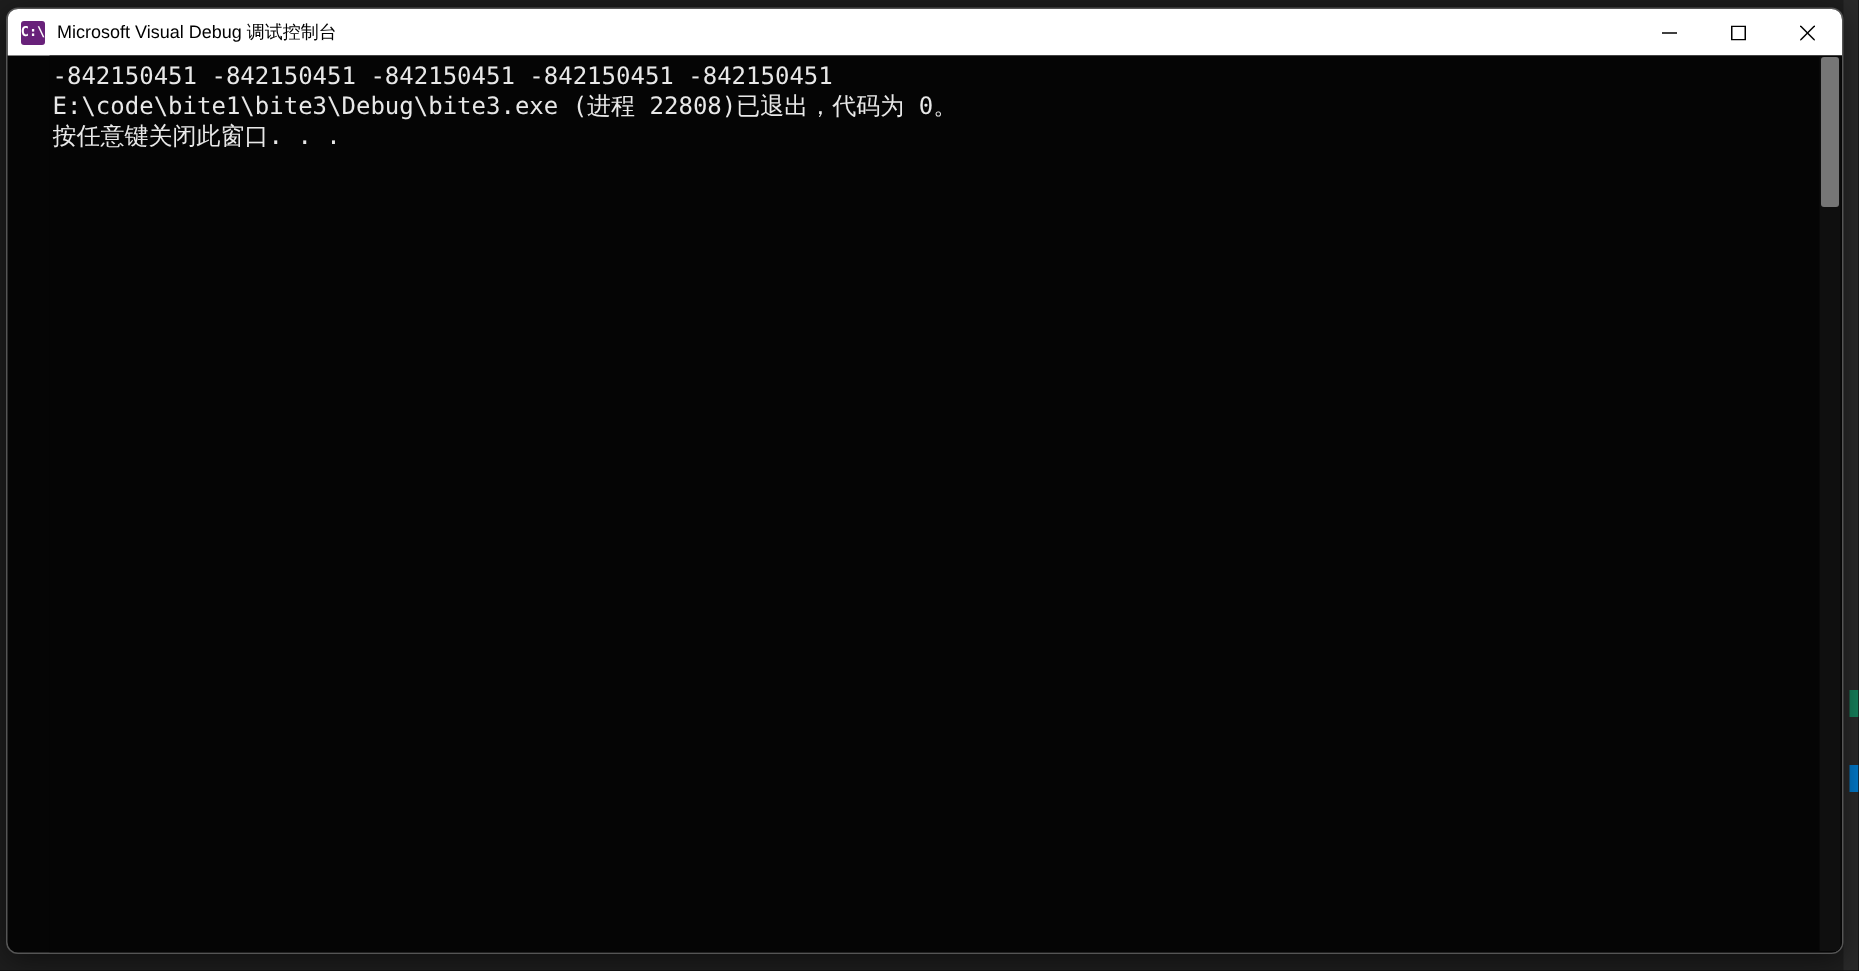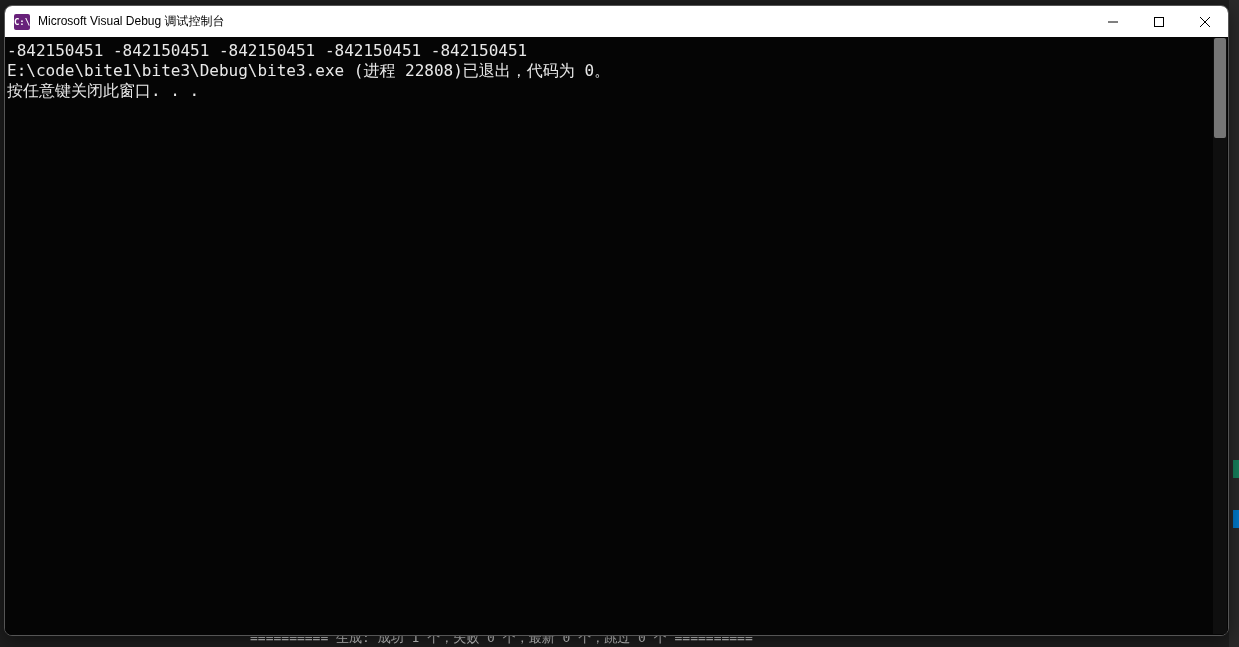--- a/index.html
+++ b/index.html
@@ -126,20 +126,21 @@
     .win-btn svg {
       width: 10px;
       height: 10px;
     }
     
     .console-body {
       flex: 1;
       background: #050505;
       position: relative;
       overflow: hidden;
+      margin-left: 28px;
     }
     
     .console-content {
       padding: 4px 0 0 2px;
       color: #e8e8e8;
       font-family: "NSimSun", "SimSun", Consolas, monospace;
       font-size: 16px;
       line-height: 20px;
       white-space: pre;
     }
@@ -163,21 +164,20 @@
       border-radius: 2px;
     }
   </style>
 </head>
 <body>
 
 <div class="background-editor">
   <div class="background-scrollbar"></div>
   <div class="bg-accent-green"></div>
   <div class="bg-accent-blue"></div>
-  <div class="background-bottom-text">========== 生成: 成功 1 个，失败 0 个，最新 0 个，跳过 0 个 ==========</div>
 </div>
 
 <div class="console-window">
   <div class="titlebar">
     <div class="app-icon">C:\</div>
     <div class="title-text">Microsoft Visual Debug 调试控制台</div>
     <div class="window-controls">
       <div class="win-btn">
         <svg viewBox="0 0 10 10">
           <line x1="0" y1="5" x2="10" y2="5" stroke="currentColor" stroke-width="1"></line>

